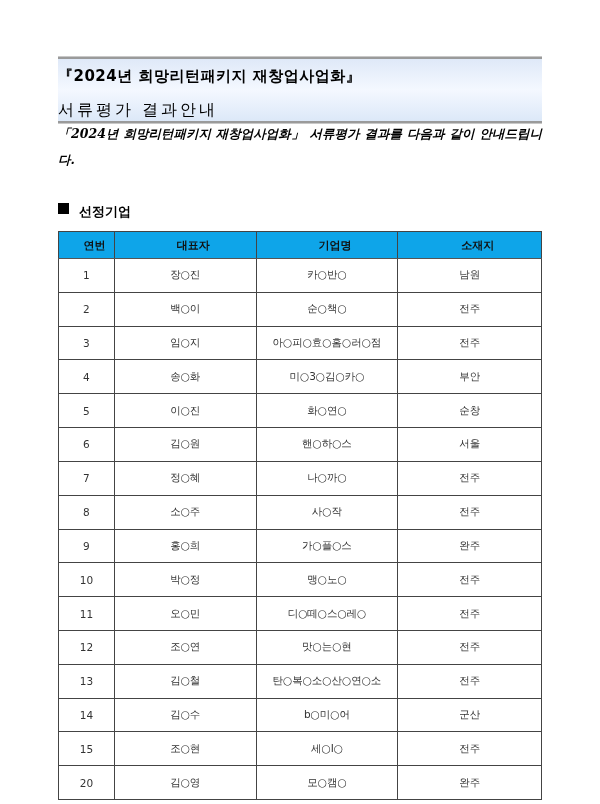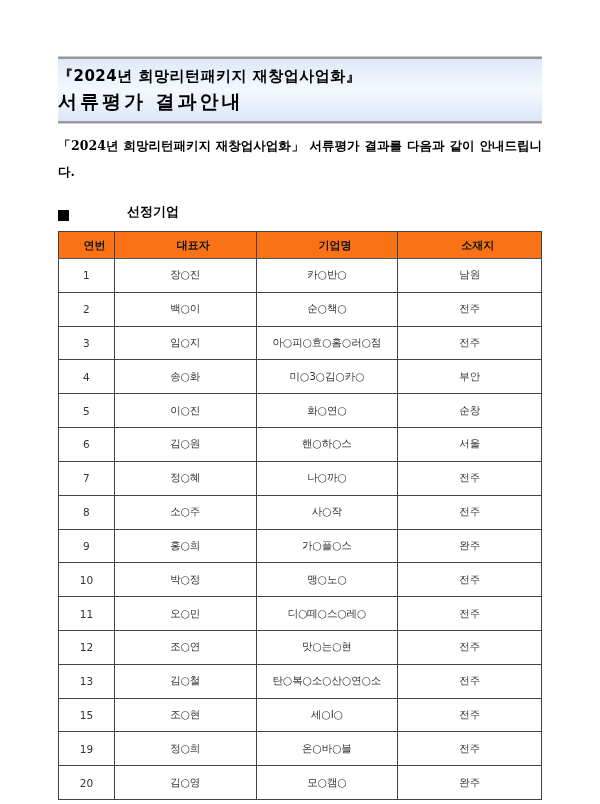--- a/index.html
+++ b/index.html
@@ -5,41 +5,41 @@
   html, body { margin: 0; padding: 0; background: #ffffff; }
   body { width: 600px; height: 804px; position: relative; overflow: hidden;
          font-family: "DejaVu Sans", "Liberation Sans", sans-serif; color: #000; }
   .title-box {
     position: absolute; left: 58px; top: 57px; width: 484px; height: 62px;
     border-top: 2px solid #9a9a9a; border-bottom: 2px solid #9a9a9a;
     background: linear-gradient(to bottom, #dfe9f8 0%, #f4f8ff 50%, #dce8f8 100%);
     box-shadow: 0 1px 0 #c8c8c8, 0 -1px 0 #c8c8c8;
   }
   .title-line1 { font-size: 15px; font-weight: bold; margin-top: 7px; letter-spacing: 0.5px; line-height: 20px; }
-  .title-line2 { font-size: 19px; font-weight: bold; margin-top: 2px; letter-spacing: 3px; line-height: 26px; }
+  .title-line2 { font-size: 16px; font-weight: normal; margin-top: 11px; letter-spacing: 3px; line-height: 26px; }
   .intro {
-    position: absolute; left: 58px; top: 133px; width: 484px;
+    position: absolute; left: 58px; top: 121px; width: 484px;
     font-family: "DejaVu Serif", "Liberation Serif", serif; font-weight: bold;
-    font-size: 12.5px; line-height: 26px; text-align: justify; text-align-last: left;
+    font-size: 12.5px; line-height: 26px; text-align: justify; text-align-last: left; font-style: italic;
   }
   .section {
     position: absolute; left: 58px; top: 203px;
     font-family: "DejaVu Serif", "Liberation Serif", serif; font-weight: bold; font-size: 13px;
-    display: flex; align-items: flex-end; gap: 48px;
+    display: flex; align-items: flex-start;
   }
   .section .sq { width: 11px; height: 11px; background: #000; margin-right: 10px; display: inline-block; }
   table.list {
     position: absolute; left: 58px; top: 231px; width: 484px; height: 569px;
     border-collapse: collapse; border: 1.5px solid #333;
     font-size: 10.5px; color: #333;
   }
   table.list th, table.list td {
     border: 1px solid #444; text-align: center; vertical-align: middle; padding: 0;
   }
-  table.list th { background: #f97316; font-weight: bold; color: #111; font-size: 11px; border-bottom: 1.5px solid #555; padding-left: 16px; }
+  table.list th { background: #0ea5e9; font-weight: bold; color: #111; font-size: 11px; border-bottom: 1.5px solid #555; padding-left: 16px; }
   table.list tr { height: 27px; }
   col.c1 { width: 56px; } col.c2 { width: 142px; } col.c3 { width: 142px; } col.c4 { width: 144px; }
 </style>
 </head>
 <body>
 
 <div class="title-box">
   <div class="title-line1">『2024년 희망리턴패키지 재창업사업화』</div>
   <div class="title-line2">서류평가 결과안내</div>
 </div>
@@ -139,29 +139,29 @@
         <td>맛○는○현</td>
         <td>전주</td>
       </tr>
       <tr>
         <td>13</td>
         <td>김○철</td>
         <td>탄○복○소○산○연○소</td>
         <td>전주</td>
       </tr>
       <tr>
+        <td>14</td>
+        <td>김○수</td>
+        <td>b○미○어</td>
+        <td>군산</td>
+      </tr>
+      <tr>
         <td>15</td>
         <td>조○현</td>
         <td>세○I○</td>
-        <td>전주</td>
-      </tr>
-      <tr>
-        <td>19</td>
-        <td>정○희</td>
-        <td>온○바○블</td>
         <td>전주</td>
       </tr>
       <tr>
         <td>20</td>
         <td>김○영</td>
         <td>모○캠○</td>
         <td>완주</td>
       </tr>
     </tbody>
 </table>

